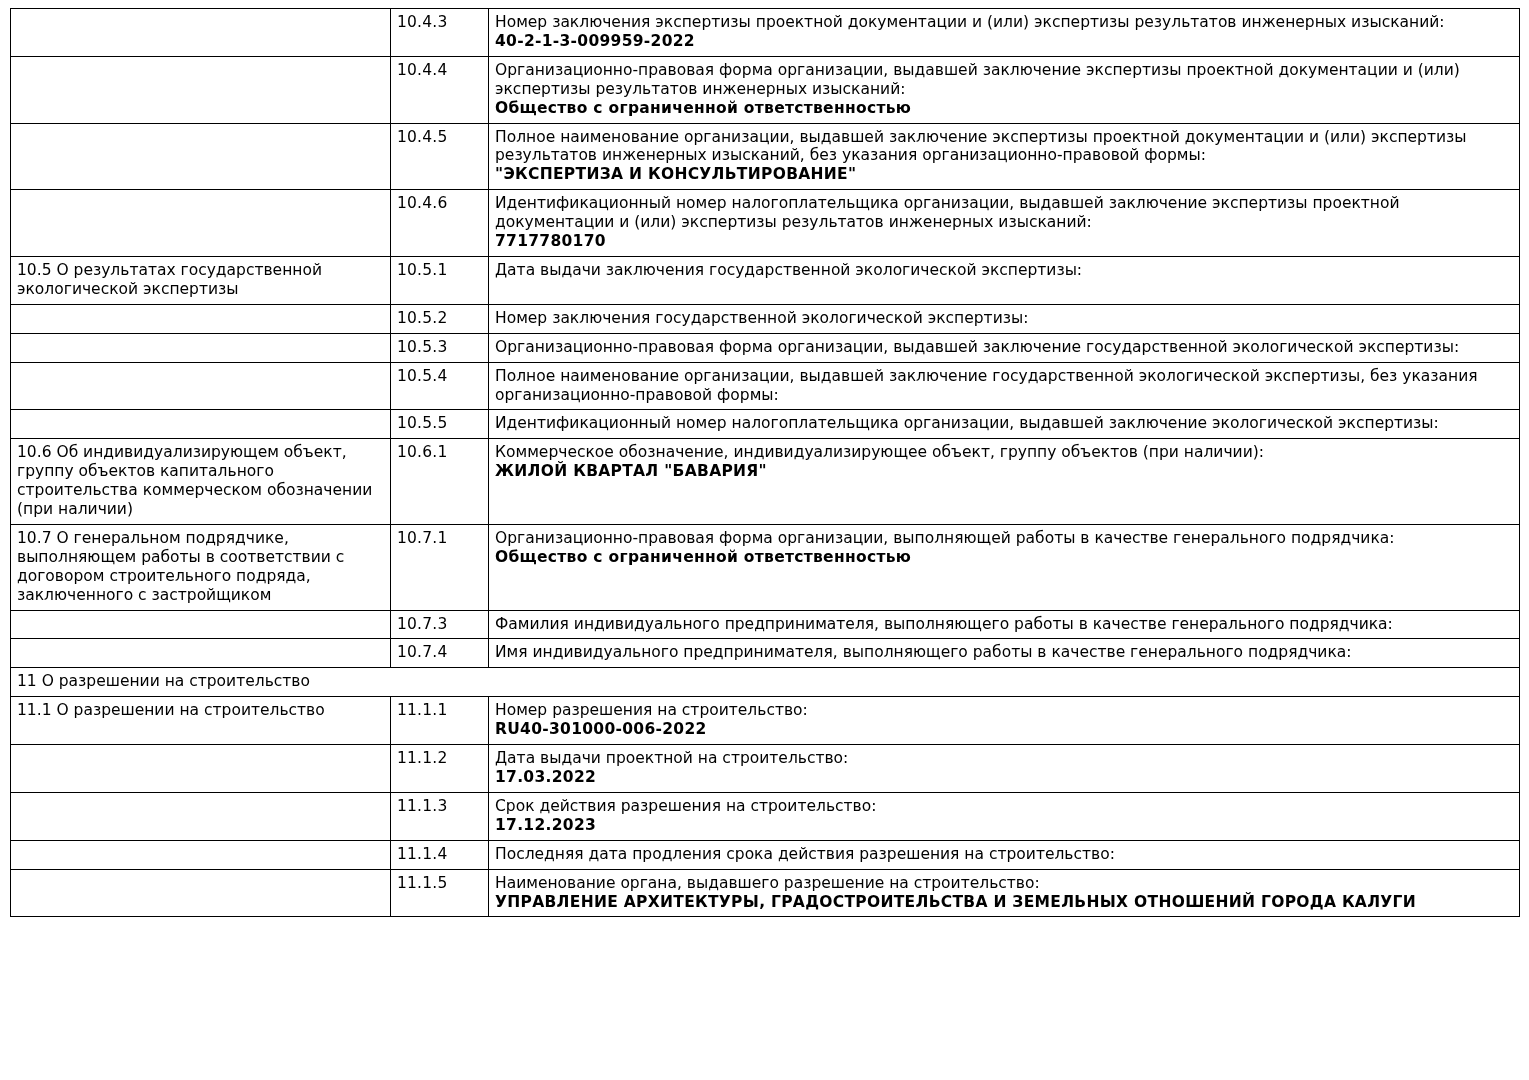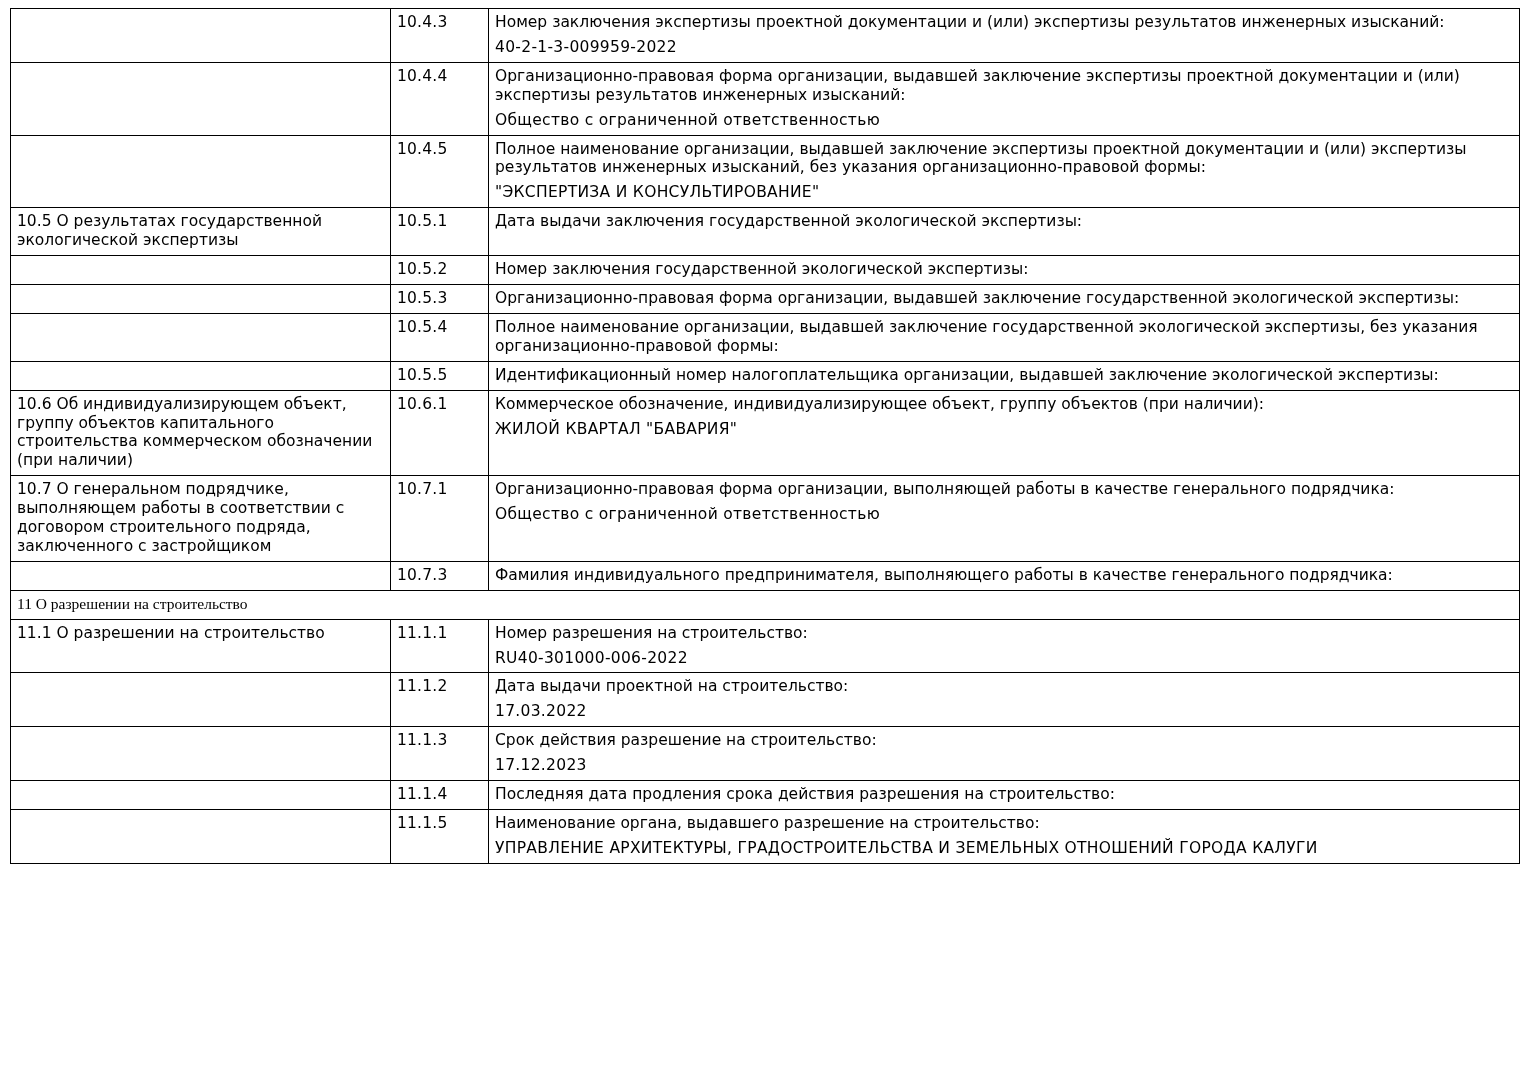--- a/index.html
+++ b/index.html
@@ -39,30 +39,29 @@
     padding-left: 8px;
     letter-spacing: 0.2px;
   }
   td.left {
     vertical-align: top;
   }
   td.body {
     vertical-align: top;
   }
   .val {
-    font-weight: normal;
+    font-weight: bold;
     letter-spacing: 0.3px;
     display: block;
-    margin-top: 6px;
+    margin-top: 0;
   }
   .lbl { display: block; }
   td.section {
     padding-top: 6px;
     padding-bottom: 6px;
-    font-family: Liberation Serif, serif;
   }
 </style>
 </head>
 <body>
 
 <div class="page">
   <table class="doc">
     <colgroup>
       <col class="c-left">
       <col class="c-num">
@@ -90,20 +89,28 @@
 
       <tr>
         <td class="left"></td>
         <td class="num">10.4.5</td>
         <td class="body">
           <span class="lbl">Полное наименование организации, выдавшей заключение экспертизы проектной документации и (или) экспертизы результатов инженерных изысканий, без указания организационно-правовой формы:</span>
           <span class="val">"ЭКСПЕРТИЗА И КОНСУЛЬТИРОВАНИЕ"</span>
         </td>
       </tr>
 
+      <tr>
+        <td class="left"></td>
+        <td class="num">10.4.6</td>
+        <td class="body">
+          <span class="lbl">Идентификационный номер налогоплательщика организации, выдавшей заключение экспертизы проектной документации и (или) экспертизы результатов инженерных изысканий:</span>
+          <span class="val">7717780170</span>
+        </td>
+      </tr>
 
       <tr>
         <td class="left">10.5 О результатах государственной экологической экспертизы</td>
         <td class="num">10.5.1</td>
         <td class="body">
           <span class="lbl">Дата выдачи заключения государственной экологической экспертизы:</span>
         </td>
       </tr>
 
       <tr>
@@ -158,20 +165,27 @@
 
 
       <tr>
         <td class="left"></td>
         <td class="num">10.7.3</td>
         <td class="body">
           <span class="lbl">Фамилия индивидуального предпринимателя, выполняющего работы в качестве генерального подрядчика:</span>
         </td>
       </tr>
 
+      <tr>
+        <td class="left"></td>
+        <td class="num">10.7.4</td>
+        <td class="body">
+          <span class="lbl">Имя индивидуального предпринимателя, выполняющего работы в качестве генерального подрядчика:</span>
+        </td>
+      </tr>
 
 
 
       <tr>
         <td class="section" colspan="3">11 О разрешении на строительство</td>
       </tr>
 
       <tr>
         <td class="left">11.1 О разрешении на строительство</td>
         <td class="num">11.1.1</td>
@@ -187,21 +201,21 @@
         <td class="body">
           <span class="lbl">Дата выдачи проектной на строительство:</span>
           <span class="val">17.03.2022</span>
         </td>
       </tr>
 
       <tr>
         <td class="left"></td>
         <td class="num">11.1.3</td>
         <td class="body">
-          <span class="lbl">Срок действия разрешение на строительство:</span>
+          <span class="lbl">Срок действия разрешения на строительство:</span>
           <span class="val">17.12.2023</span>
         </td>
       </tr>
 
       <tr>
         <td class="left"></td>
         <td class="num">11.1.4</td>
         <td class="body">
           <span class="lbl">Последняя дата продления срока действия разрешения на строительство:</span>
         </td>

